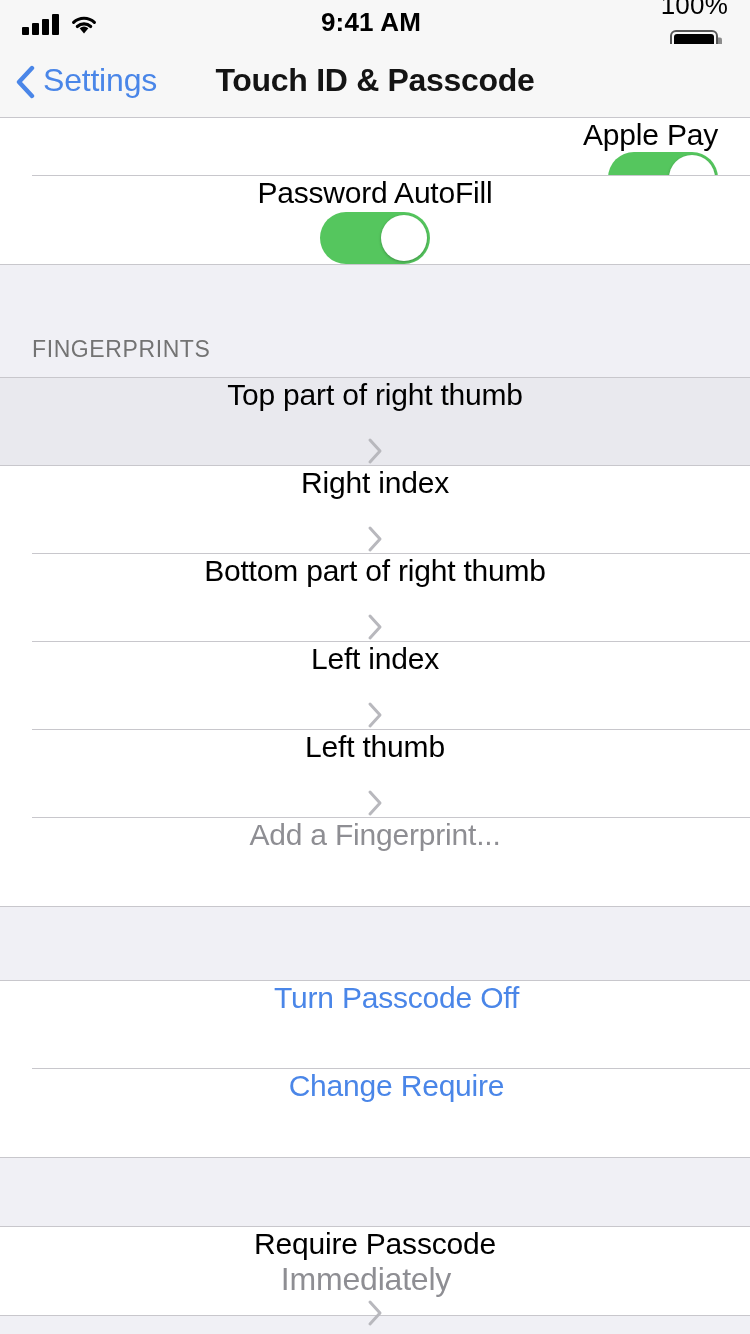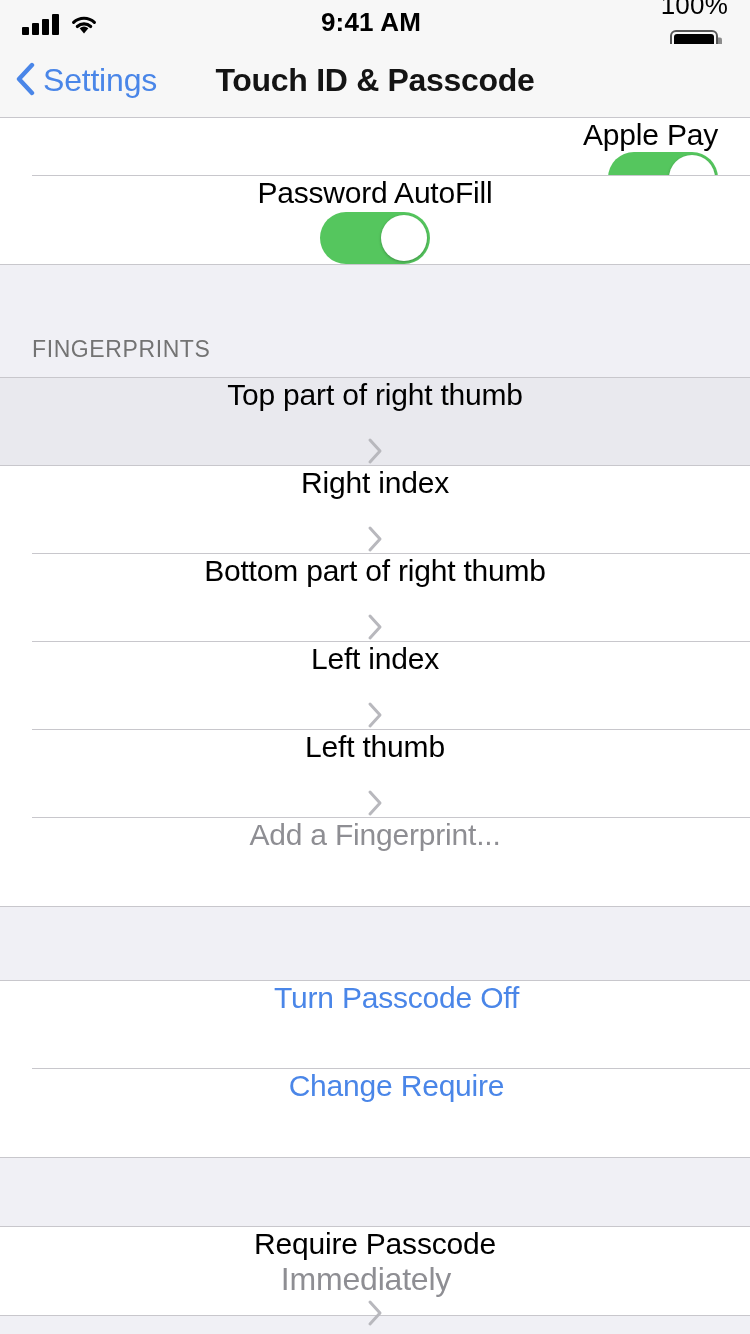--- a/index.html
+++ b/index.html
@@ -40,21 +40,21 @@
     width:4px; height:9px; background:#8c8c8c; border-radius:0 2px 2px 0;
   }
   .battery span { display:block; height:100%; background:#000; border-radius:3px; }
 
   
   .nav-bar {
     height:74px; background:#f7f7f7;
     border-bottom:1px solid #c8c7cc;
     display:flex; align-items:center; position:relative; padding:0 14px;
   }
-  .back-btn { display:flex; align-items:flex-start; gap:7px; cursor:pointer; z-index:2; }
+  .back-btn { display:flex; align-items:flex-end; gap:7px; cursor:pointer; z-index:2; }
   .back-chevron { width:22px; height:34px; flex:none; }
   .back-label { font-size:32px; color:#4a86e8; letter-spacing:-.2px; }
   .nav-title {
     position:absolute; left:0; right:0; text-align:center;
     font-size:32px; font-weight:700; color:#141414; letter-spacing:-.3px;
   }
 
   
   .content { position:relative; }
   .group { background:#fff; }

